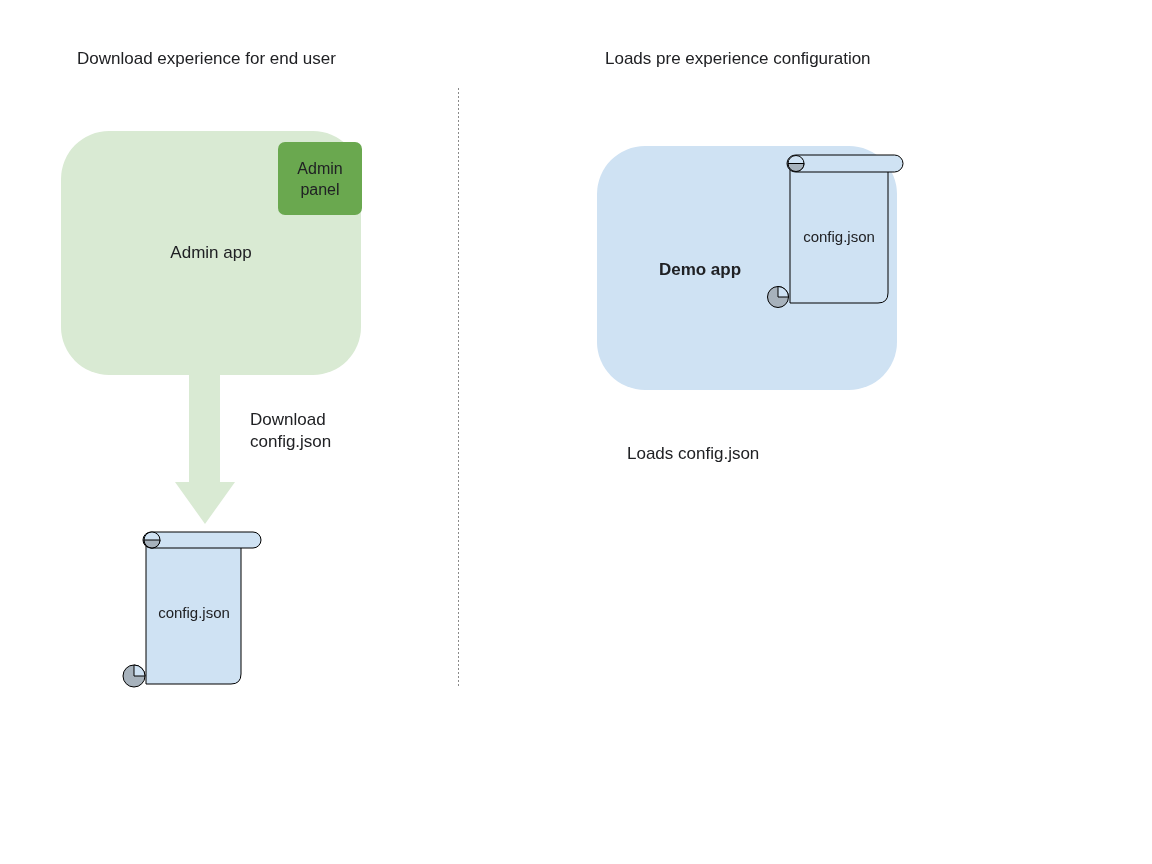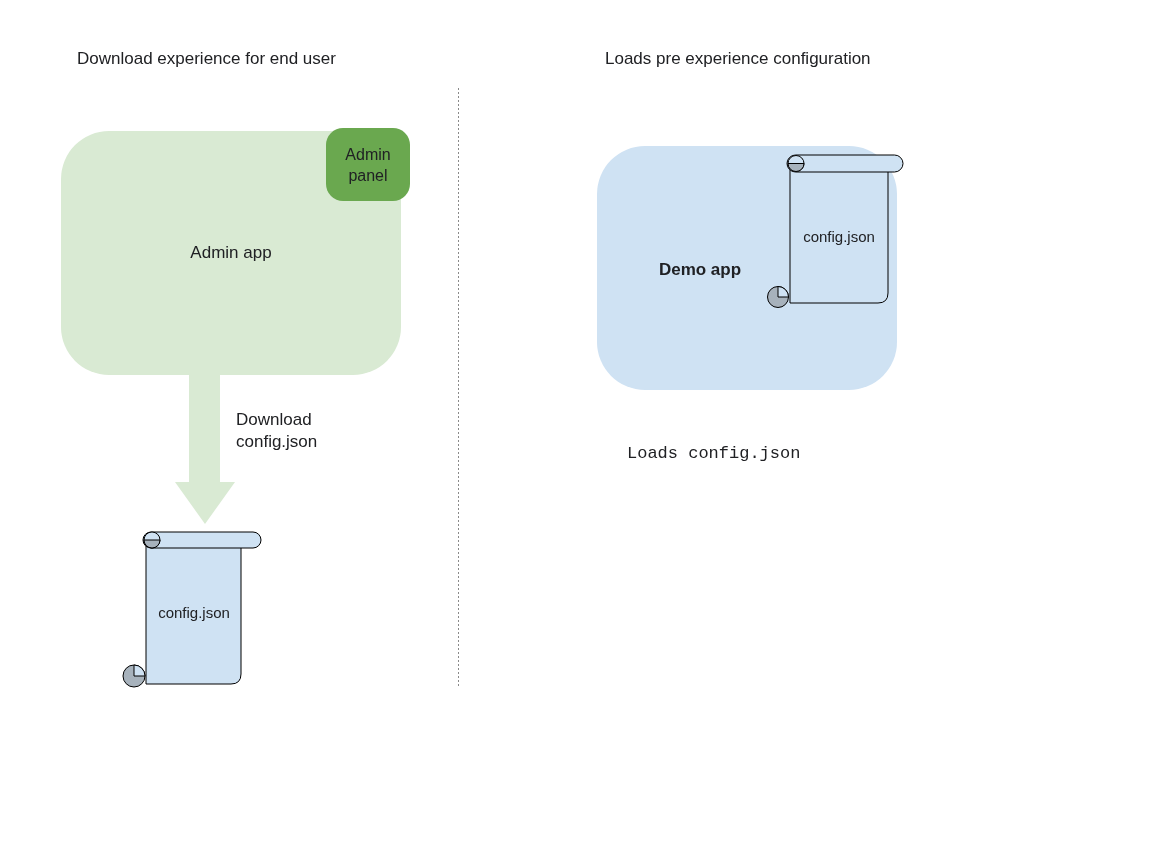--- a/index.html
+++ b/index.html
@@ -20,36 +20,35 @@
   .app-box {
     border-radius: 48px;
     display: flex;
     align-items: center;
     justify-content: center;
   }
   .app-box.green { background: #d9ead3; }
   .app-box.blue  { background: #cfe2f3; }
   .app-label { font-size: 17px; }
   .admin-panel {
-    left: 278px; top: 128px;
+    left: 278px; top: 142px;
     width: 84px; height: 73px;
     background: #6aa84f;
-    border-radius: 17px;
+    border-radius: 7px;
     display: flex;
     align-items: center;
     justify-content: center;
     text-align: center;
     font-size: 16px;
     line-height: 21px;
     padding: 0 8px;
     box-sizing: border-box;
-    margin-left: 48px;
   }
   .arrow-caption {
-    left: 236px; top: 409px;
+    left: 250px; top: 409px;
     font-size: 17px;
     line-height: 22px;
   }
   .scroll-label {
     font-size: 15px;
     line-height: 16px;
     text-align: center;
   }
   .demo-label {
     left: 700px; top: 270px;
@@ -73,21 +72,21 @@
   }
   svg { display: block; }
 </style>
 </head>
 <body>
 
 <div class="canvas">
 
   <div class="abs section-title" style="left:77px; top:49px;">Download experience for end user</div>
 
-  <div class="abs app-box green" style="left:61px; top:131px; width:340px; height:244px;">
+  <div class="abs app-box green" style="left:61px; top:131px; width:300px; height:244px;">
     <span class="app-label">Admin app</span>
   </div>
 
   <div class="abs admin-panel">
     <span>Admin panel</span>
   </div>
 
   <svg class="abs" style="left:160px; top:374px;" width="90" height="152" viewBox="0 0 90 152">
     <polygon points="29,0 60,0 60,108 75,108 45,150 15,108 29,108" fill="#d9ead3"></polygon>
   </svg>
@@ -123,15 +122,15 @@
 
     <circle cx="15" cy="149" r="10.5" stroke="#000" stroke-width="1" fill="#a7b2bc"></circle>
     <path d="M15 149 L25.5 149 A10.5 10.5 0 0 0 15 138.5 Z" stroke="#000" stroke-width="1" fill="#cfe2f3"></path>
 
     <rect x="24" y="7" width="116" height="17" rx="8.5" stroke="#000" stroke-width="1" fill="#cfe2f3"></rect>
     <circle cx="33" cy="15.5" r="8" stroke="#000" stroke-width="1" fill="#cfe2f3"></circle>
     <path d="M25 15.5 A8 8 0 0 0 41 15.5 Z" stroke="#000" stroke-width="1" fill="#a7b2bc"></path>
   </svg>
   <div class="abs scroll-label" style="left:790px; top:229px; width:98px;">config.json</div>
 
-  <div class="abs caption" style="left:627px; top:444px;font-family:Liberation Mono, monospace;">Loads config.json</div>
+  <div class="abs caption" style="left:627px; top:444px;">Loads config.json</div>
 
 </div>
 
 </body></html>

